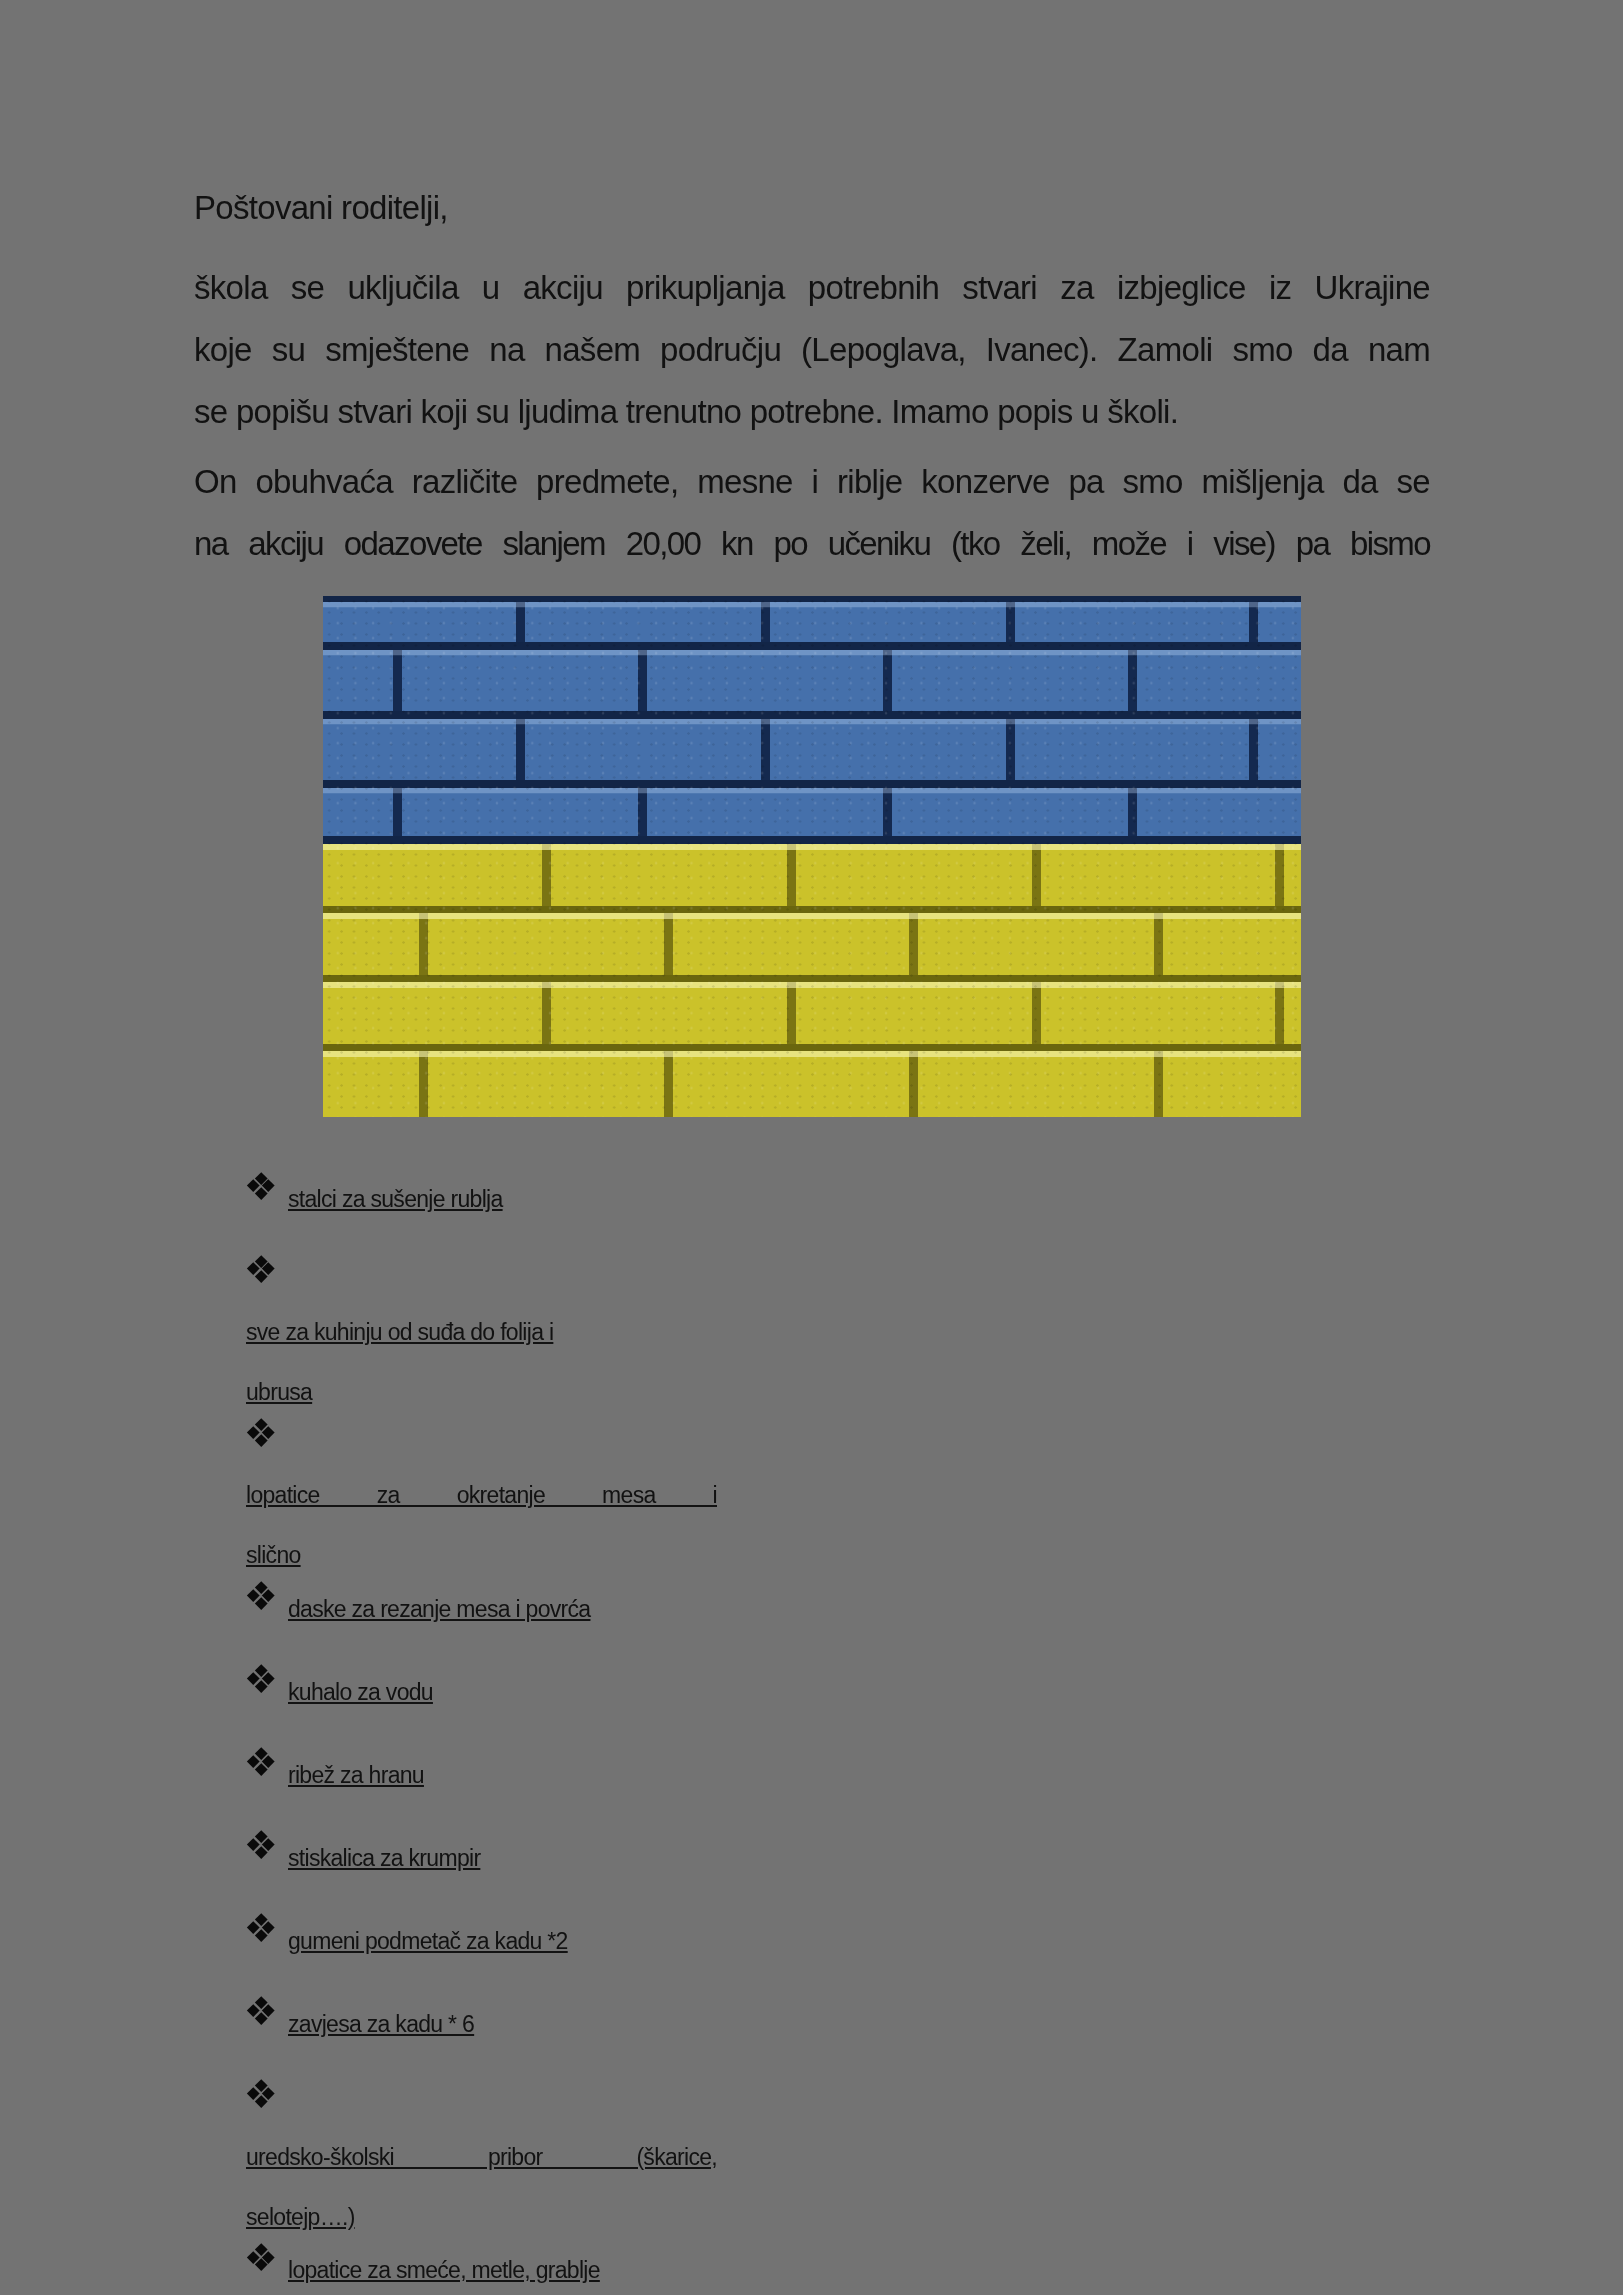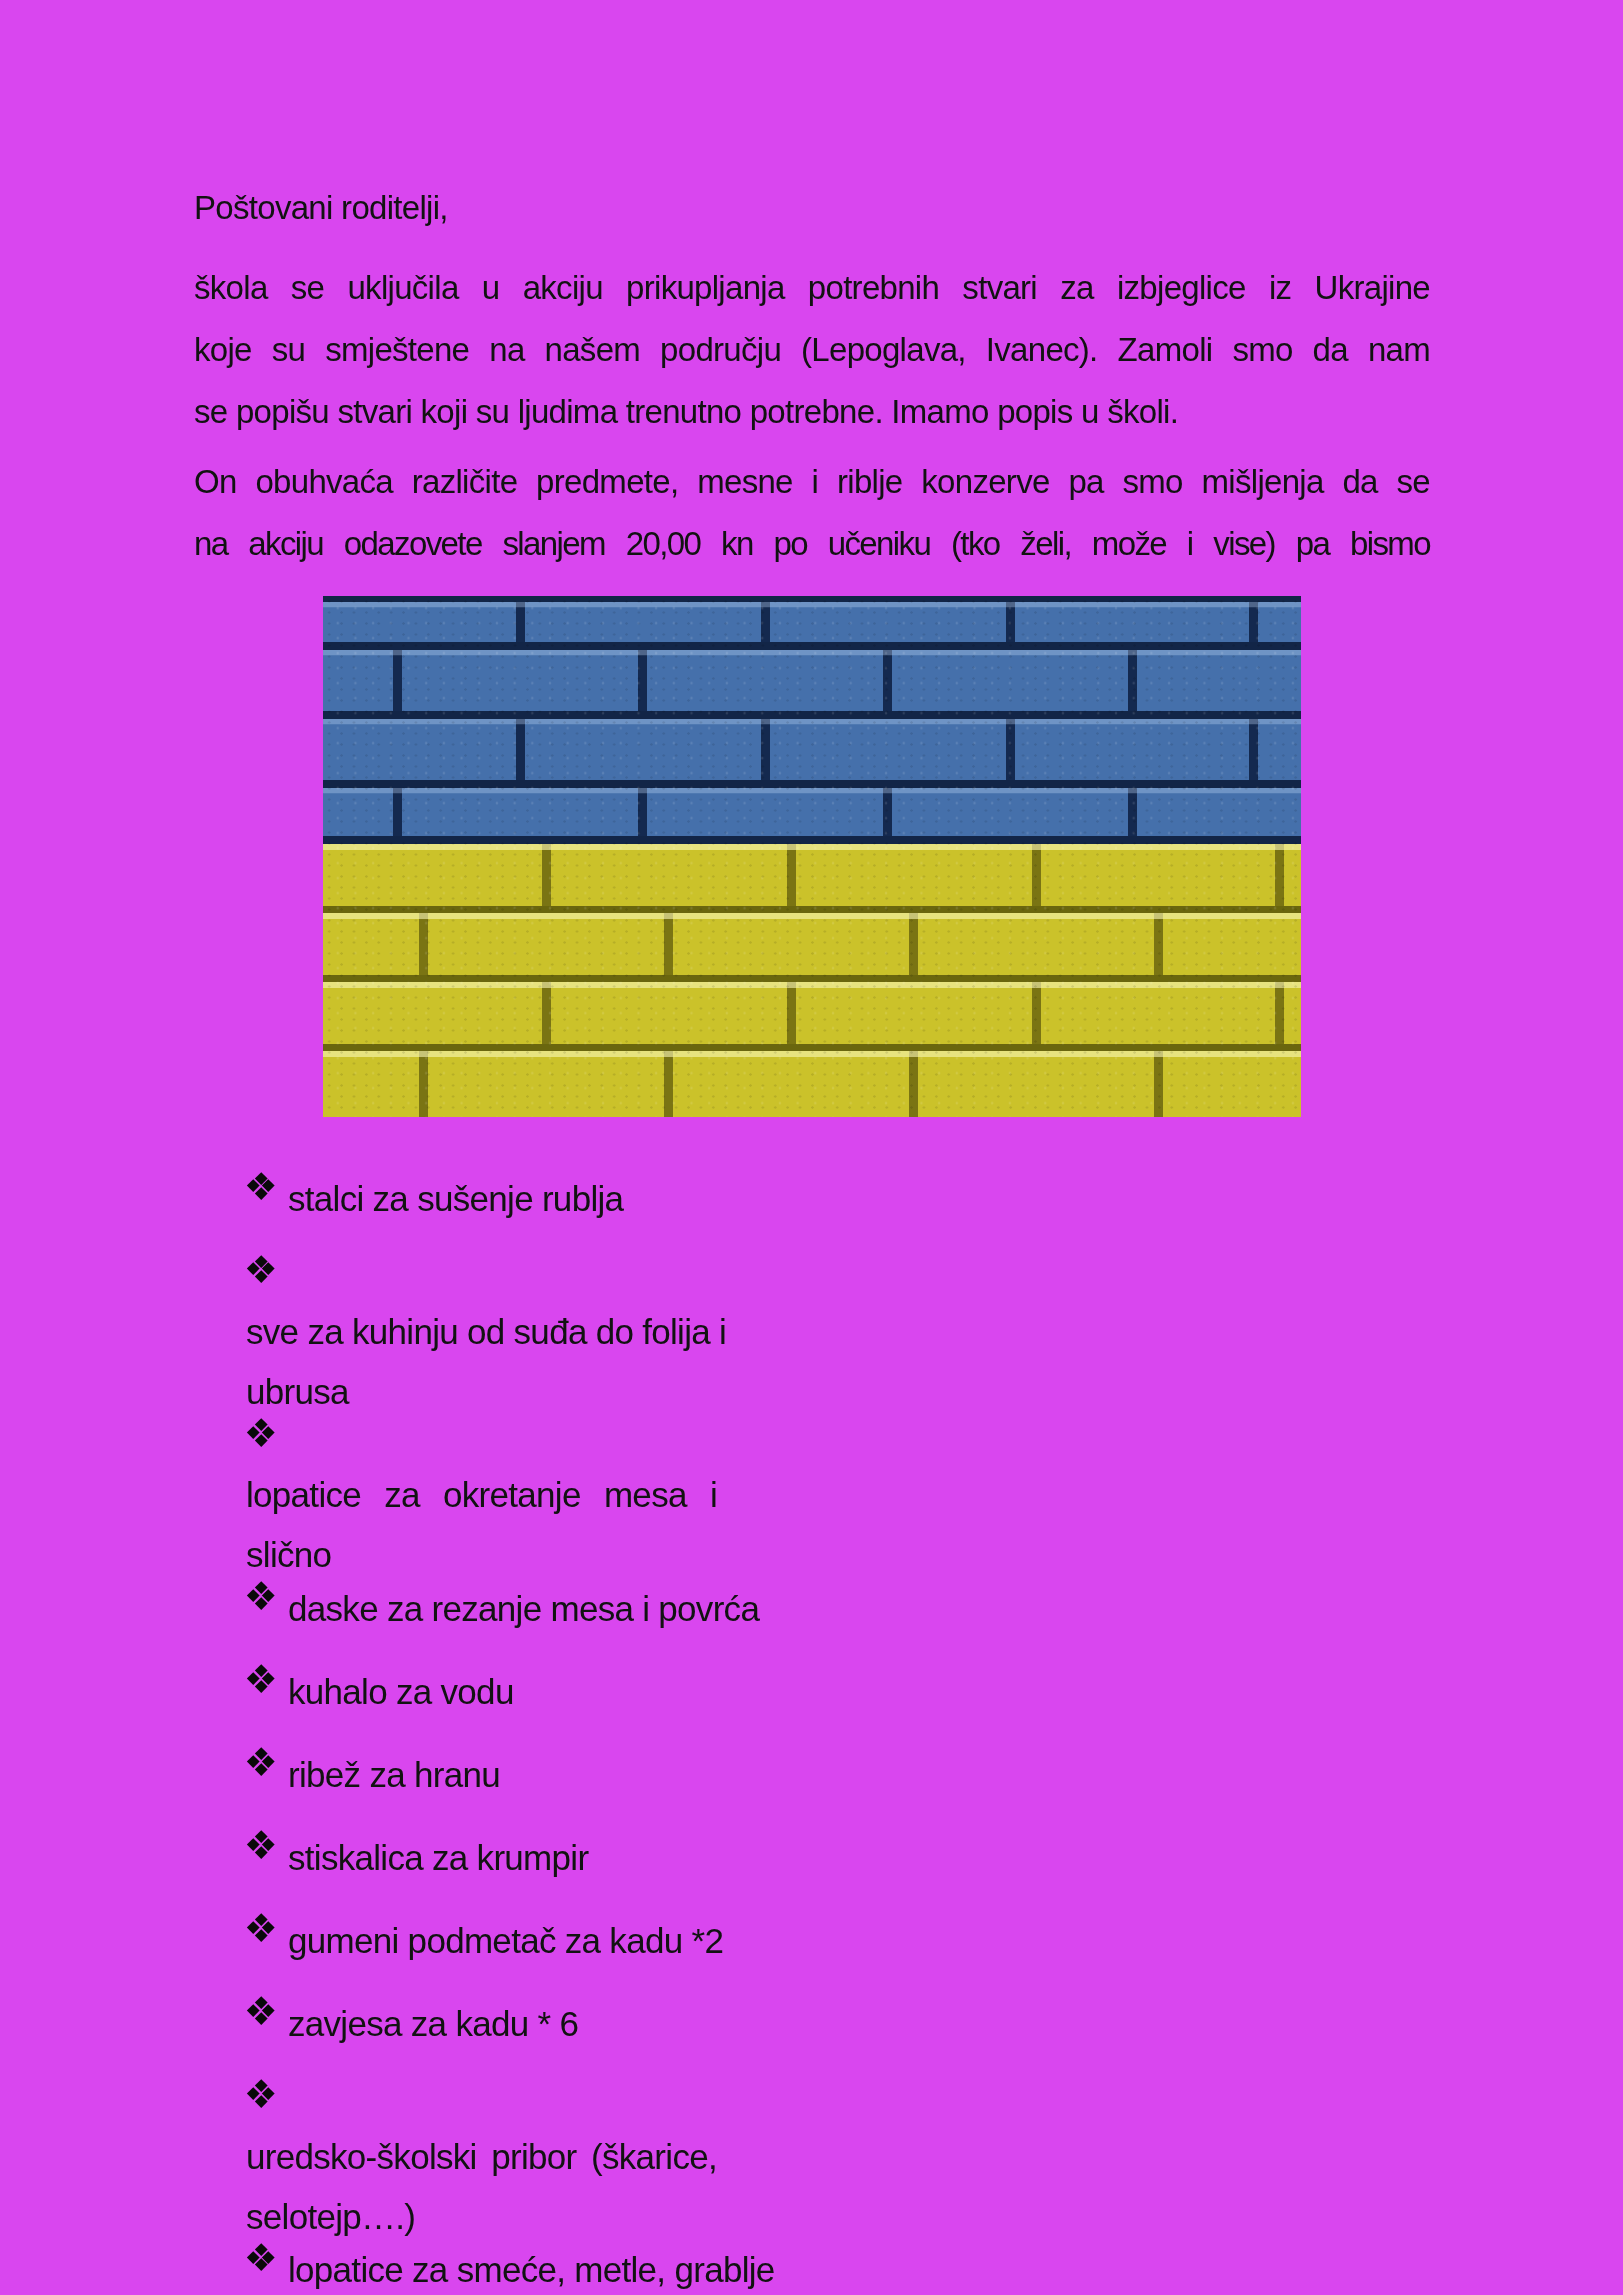--- a/index.html
+++ b/index.html
@@ -1,19 +1,19 @@
 <!DOCTYPE html>
 <html style="font-size:10.5px"><head>
 <meta charset="utf-8">
 <style>
   html,body{margin:0;padding:0;background:#888;}
   .page{
     position:relative;
     width:1623px;height:2295px;
-    background:#d946ef;
+    background:#737373;
     margin:0 auto;
     overflow:hidden;
     font-family:"Liberation Sans","DejaVu Sans",sans-serif;
     color:#111;
   }
   .content{
     padding:183px 193px 0 194px;
   }
   .doc-text{
     font-size:33px;
@@ -83,24 +83,25 @@
     padding:0;
   }
   ul.items li{
     display:flex;
     align-items:flex-start;
     margin:0 0 23px 0;
   }
   ul.items li.tight{ margin-bottom:-6.5px;flex-direction:column; }
   .item-text{
     width:471px;
-    font-size:35px;
+    font-size:23px;
     line-height:48px;
     letter-spacing:-0.7px;
     color:#121212;
+    text-decoration:underline;
   }
   .bullet{
     position:relative;
     flex:0 0 42px;
     width:42px;height:42px;
     margin-top:7.9px;
   }
   .bullet .d{
     position:absolute;
     width:8.5px;height:8.5px;

